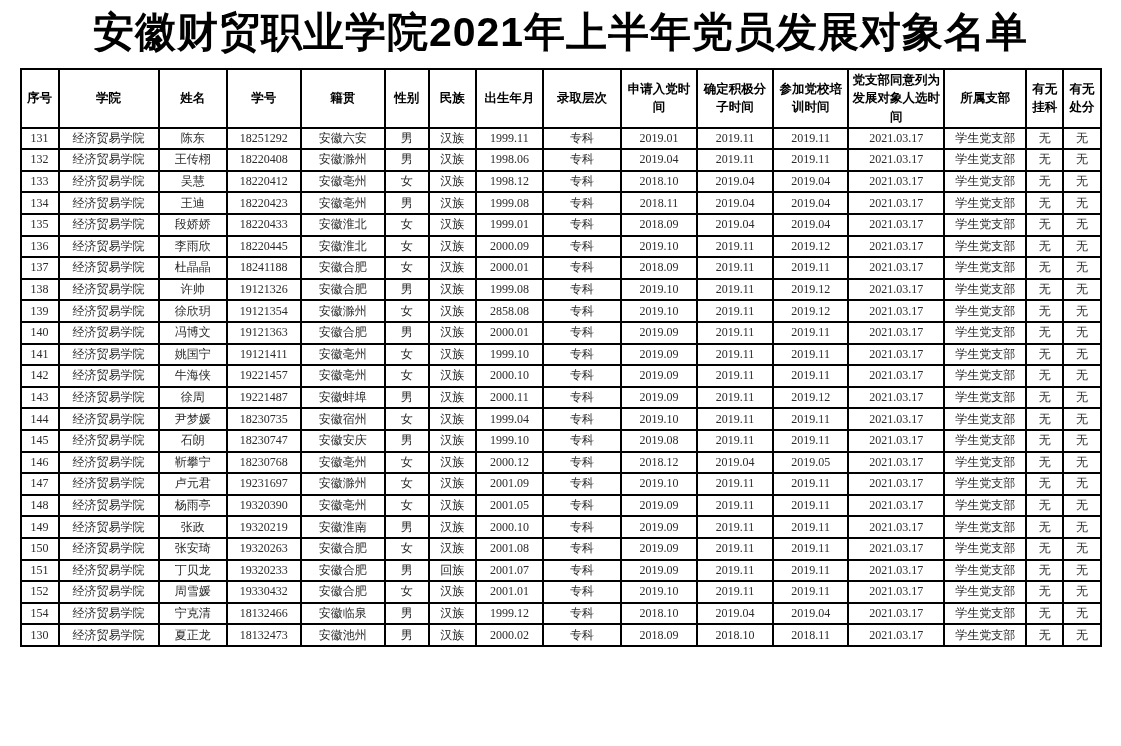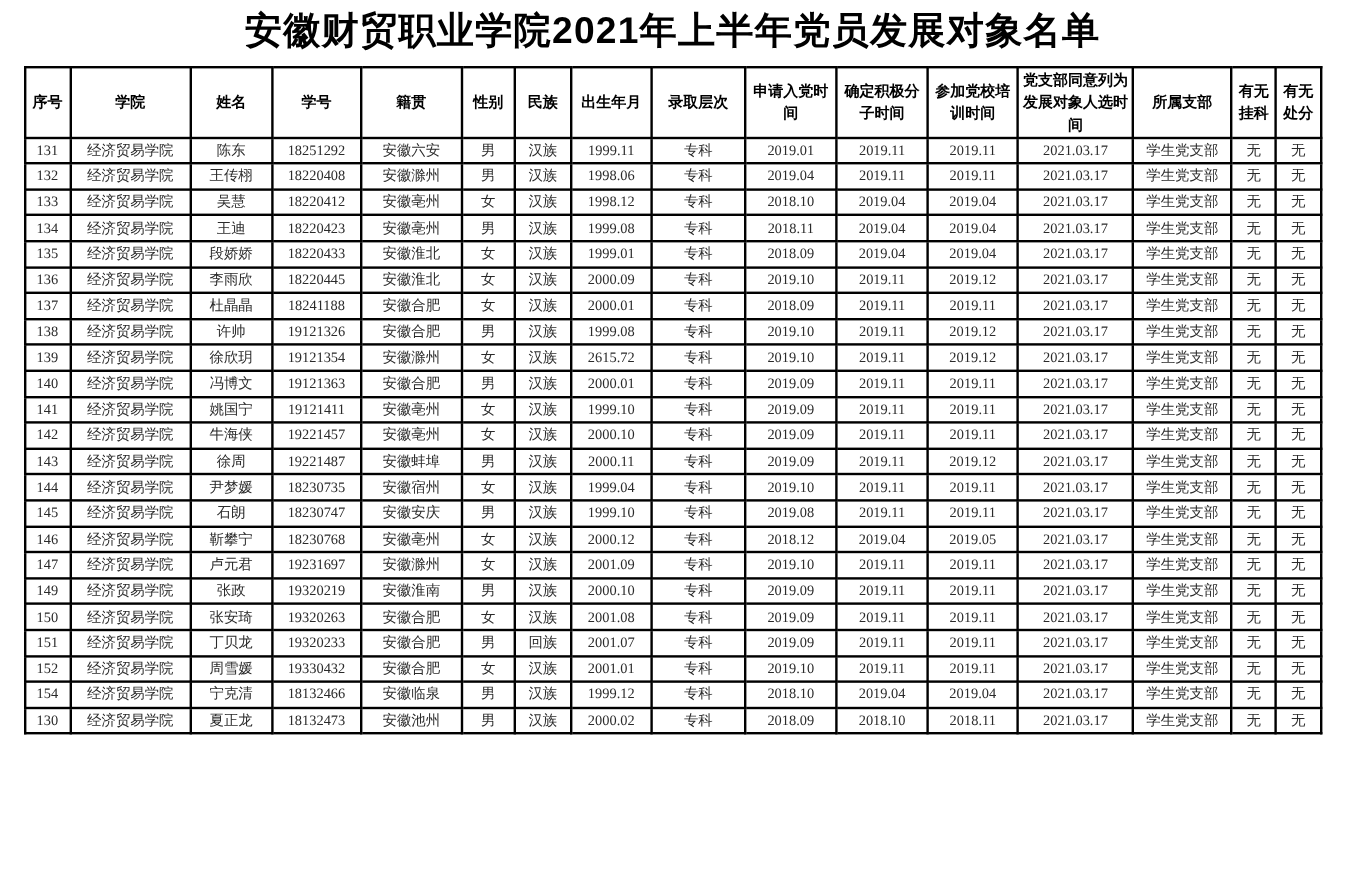--- a/index.html
+++ b/index.html
@@ -14,21 +14,21 @@
   .page {
     width: 1121px;
     height: 746px;
     background: #ffffff;
     box-sizing: border-box;
   }
   .doc-title {
     text-align: center;
     font-family: "Liberation Sans", "DejaVu Sans", sans-serif;
     font-weight: bold;
-    font-size: 31px;
+    font-size: 41px;
     color: #000000;
     margin: 6px 0 9px 0;
     letter-spacing: 1px;
     line-height: 1.3;
   }
   table.roster {
     border-collapse: collapse;
     table-layout: fixed;
     width: 1082px;
     margin: 0 auto;
@@ -249,21 +249,21 @@
           <td>无</td>
         </tr>
         <tr>
           <td>139</td>
           <td>经济贸易学院</td>
           <td>徐欣玥</td>
           <td>19121354</td>
           <td>安徽滁州</td>
           <td>女</td>
           <td>汉族</td>
-          <td>2615.72</td>
+          <td>2858.08</td>
           <td>专科</td>
           <td>2019.10</td>
           <td>2019.11</td>
           <td>2019.12</td>
           <td>2021.03.17</td>
           <td>学生党支部</td>
           <td>无</td>
           <td>无</td>
         </tr>
         <tr>
@@ -396,20 +396,38 @@
           <td>147</td>
           <td>经济贸易学院</td>
           <td>卢元君</td>
           <td>19231697</td>
           <td>安徽滁州</td>
           <td>女</td>
           <td>汉族</td>
           <td>2001.09</td>
           <td>专科</td>
           <td>2019.10</td>
+          <td>2019.11</td>
+          <td>2019.11</td>
+          <td>2021.03.17</td>
+          <td>学生党支部</td>
+          <td>无</td>
+          <td>无</td>
+        </tr>
+        <tr>
+          <td>148</td>
+          <td>经济贸易学院</td>
+          <td>杨雨亭</td>
+          <td>19320390</td>
+          <td>安徽亳州</td>
+          <td>女</td>
+          <td>汉族</td>
+          <td>2001.05</td>
+          <td>专科</td>
+          <td>2019.09</td>
           <td>2019.11</td>
           <td>2019.11</td>
           <td>2021.03.17</td>
           <td>学生党支部</td>
           <td>无</td>
           <td>无</td>
         </tr>
         <tr>
           <td>149</td>
           <td>经济贸易学院</td>

